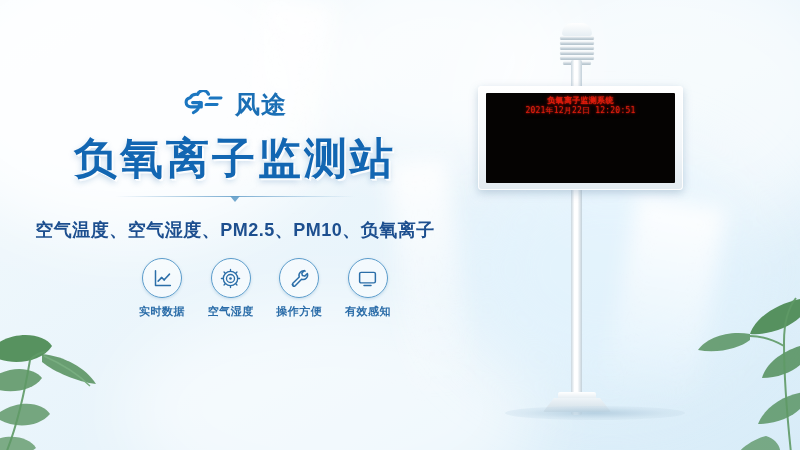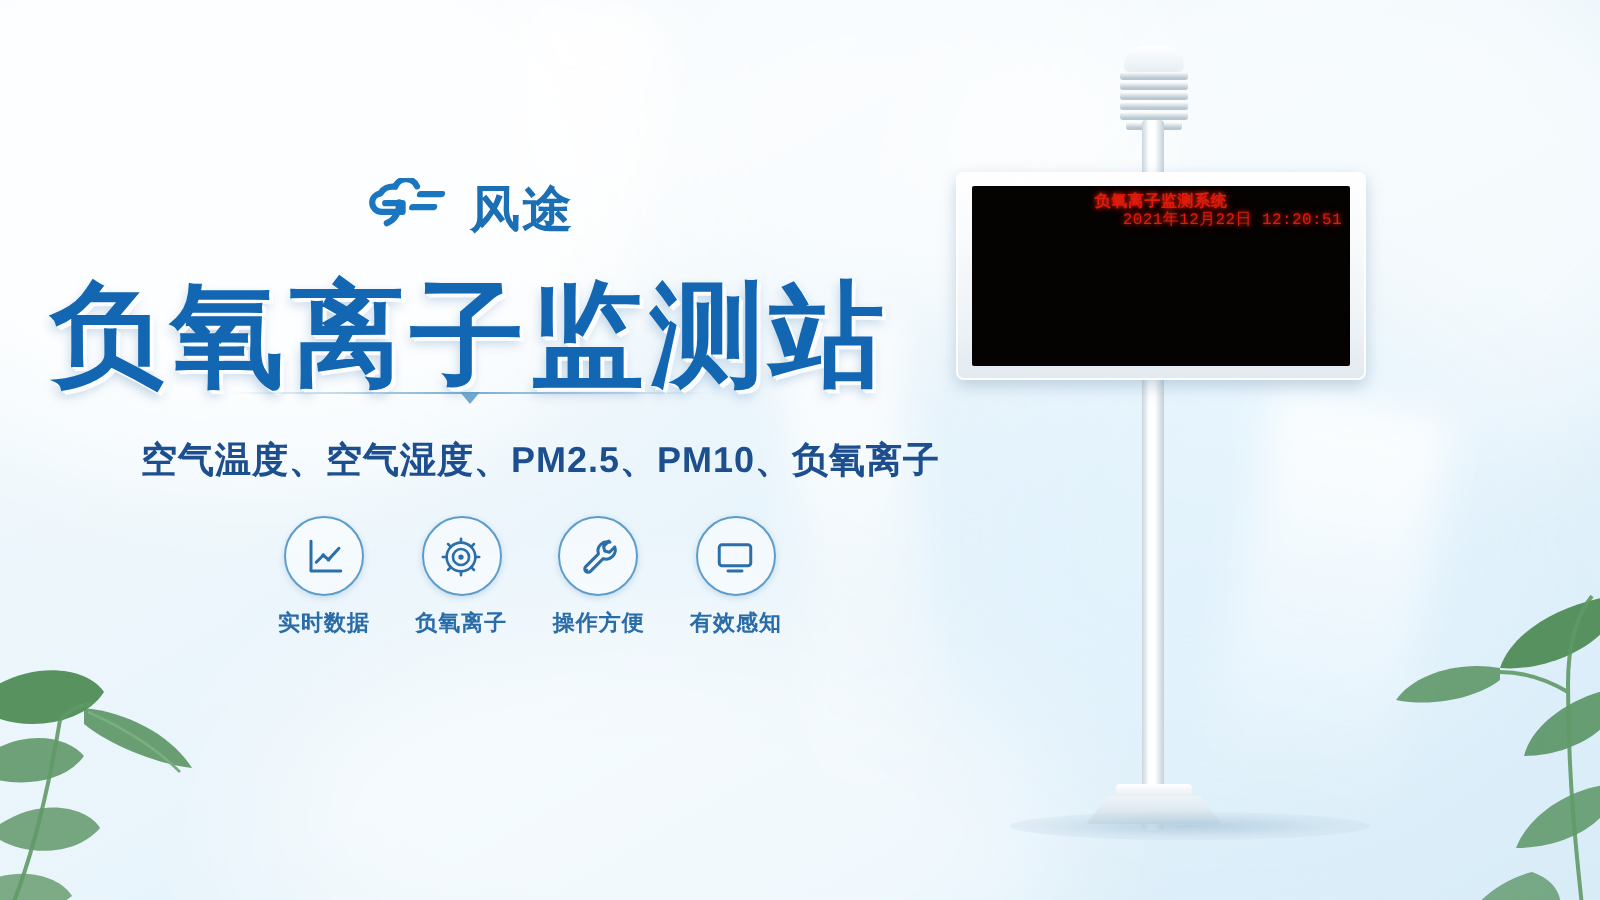--- a/index.html
+++ b/index.html
@@ -82,21 +82,21 @@
     letter-spacing: 1px;
     font-family: "Liberation Sans", "DejaVu Sans", sans-serif;
   }
 
   .headline {
     position: absolute;
     left: 0;
     top: 130px;
     width: 470px;
     text-align: center;
-    font-size: 57px;
+    font-size: 43px;
     font-weight: bold;
     letter-spacing: 3px;
     color: #1266b2;
     text-shadow:
        1px 1px 0 #ffffff,
        2px 2px 0 rgba(255,255,255,.85),
        0 3px 6px rgba(24,95,160,.28);
     font-family: "Liberation Sans", "DejaVu Sans", sans-serif;
     white-space: nowrap;
   }
@@ -118,21 +118,21 @@
     border-left: 5px solid transparent;
     border-right: 5px solid transparent;
     border-top: 6px solid rgba(99,158,201,.9);
   }
 
   .subtitle {
     position: absolute;
     left: 0;
     top: 218px;
     width: 470px;
-    text-align: right;
+    text-align: center;
     font-size: 18px;
     font-weight: bold;
     color: #1d4f8f;
     letter-spacing: .5px;
     white-space: nowrap;
     font-family: "Liberation Sans", "DejaVu Sans", sans-serif;
   }
 
   
   .features {
@@ -234,42 +234,41 @@
     padding: 7px 8px;
     box-sizing: border-box;
   }
   .screen {
     width: 100%;
     height: 100%;
     background: #050302;
     border-radius: 1px;
     position: relative;
     overflow: hidden;
-    padding: 4px 4px;
+    padding: 4px 14px;
     box-sizing: border-box;
   }
 
   .led {
     color: #e01b0c;
     font-family: "DejaVu Sans Mono", "Liberation Mono", monospace;
     text-shadow: 0 0 2px rgba(240,40,20,.95), 0 0 5px rgba(200,20,0,.55);
     line-height: 1.08;
   }
   .led-title {
     text-align: center;
     font-size: 8px;
     font-weight: bold;
     letter-spacing: .3px;
   }
   .led-datetime {
-    text-align: right;
+    text-align: center;
     font-size: 8px;
     margin-top: 1px;
     letter-spacing: .2px;
-    font-family: Liberation Mono, monospace;
   }
   .led-grid {
     margin-top: 2px;
     display: grid;
     grid-template-columns: 1fr 1fr;
     row-gap: 1px;
     column-gap: 2px;
     font-size: 7.5px;
   }
   .led-cell { white-space: nowrap; }
@@ -331,21 +330,21 @@
       <div class="feature">
         <div class="circle">
           <svg width="21" height="21" viewBox="0 0 24 24" fill="none" stroke="#2b6ea8" stroke-width="1.5" stroke-linecap="round">
             <circle cx="12" cy="12" r="8.2"></circle>
             <circle cx="12" cy="12" r="4.6"></circle>
             <circle cx="12" cy="12" r="1.5" fill="#2b6ea8" stroke="none"></circle>
             <path d="M12 3.8V1.6M12 22.4v-2.2M3.8 12H1.6M22.4 12h-2.2"></path>
             <path d="M6.2 6.2l-1.6-1.6M17.8 17.8l1.6 1.6M17.8 6.2l1.6-1.6M6.2 17.8l-1.6 1.6"></path>
           </svg>
         </div>
-        <div class="flabel">负氧离子</div>
+        <div class="flabel">空气湿度</div>
       </div>
 
       <div class="feature">
         <div class="circle">
           <svg width="21" height="21" viewBox="0 0 24 24" fill="none" stroke="#2b6ea8" stroke-width="1.7" stroke-linecap="round" stroke-linejoin="round">
             <path d="M18.3 3.6a5.2 5.2 0 0 0-6.6 6.6L4.4 17.5a1.9 1.9 0 1 0 2.7 2.7l7.3-7.3a5.2 5.2 0 0 0 6.6-6.6l-3 3-2.7-.7-.7-2.7 3-3z"></path>
             <path d="M5 19.5h0"></path>
           </svg>
         </div>
         <div class="flabel">操作方便</div>

